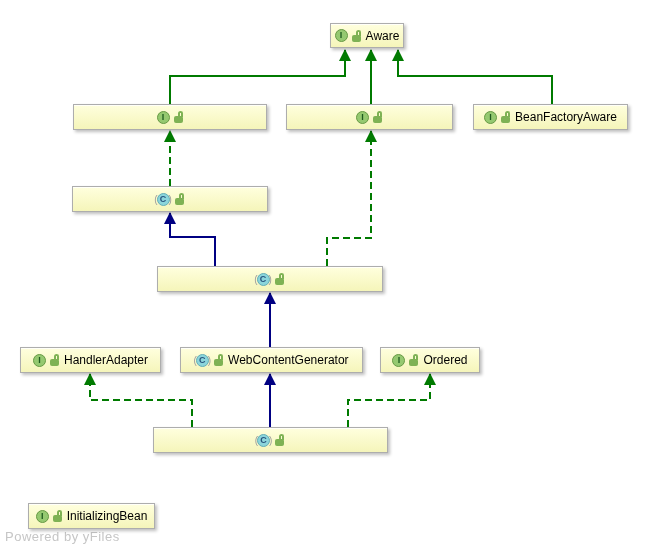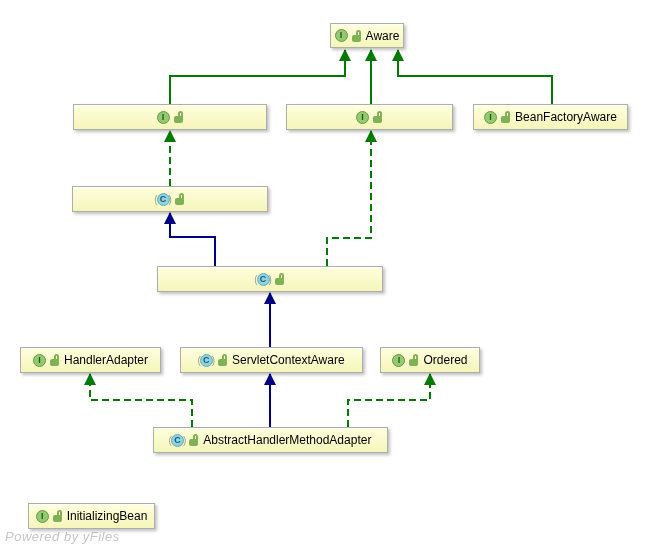--- a/index.html
+++ b/index.html
@@ -36,21 +36,21 @@
   .lock .shackle{
     position:absolute;top:0;left:4px;width:5px;height:6px;box-sizing:border-box;
     border:2px solid var(--lock);border-bottom:none;border-radius:3px 3px 0 0;
   }
   .lock .body{
     position:absolute;bottom:0;left:0;width:9px;height:7px;
     background:var(--lock);border-radius:2px;
   }
   .watermark{
     position:absolute;left:5px;top:529px;font-size:13px;
-    color:var(--wm);letter-spacing:0.5px;z-index:0;font-style:italic;
+    color:var(--wm);letter-spacing:0.5px;z-index:0;
   }
 </style>
 </head>
 <body>
 
 <div class="canvas">
   <svg id="edges" width="650" height="552">
     <defs>
       <marker id="arrow-green" markerUnits="userSpaceOnUse" markerWidth="13" markerHeight="13" refX="11" refY="6" orient="auto">
         <path d="M0,0 L12,6 L0,12 Z" fill="#007A00"></path>
@@ -134,41 +134,40 @@
       <div class="node" style="left: 180px; top: 347px; width: 183px; height: 26px;">
         <span class="icon-class">
           <span class="paren">(</span>
           <span class="circle">C</span>
           <span class="paren">)</span>
         </span>
         <span class="lock">
           <span class="shackle"></span>
           <span class="body"></span>
         </span>
-        <span class="label">ServletContextAware</span>
+        <span class="label">WebContentGenerator</span>
       </div>
       <div class="node" style="left: 380px; top: 347px; width: 100px; height: 26px;">
         <span class="icon-iface">I</span>
         <span class="lock">
           <span class="shackle"></span>
           <span class="body"></span>
         </span>
         <span class="label">Ordered</span>
       </div>
       <div class="node" style="left: 153px; top: 427px; width: 235px; height: 26px;">
         <span class="icon-class">
           <span class="paren">(</span>
           <span class="circle">C</span>
           <span class="paren">)</span>
         </span>
         <span class="lock">
           <span class="shackle"></span>
           <span class="body"></span>
         </span>
-        <span class="label">AbstractHandlerMethodAdapter</span>
       </div>
       <div class="node" style="left: 28px; top: 503px; width: 127px; height: 26px;">
         <span class="icon-iface">I</span>
         <span class="lock">
           <span class="shackle"></span>
           <span class="body"></span>
         </span>
         <span class="label">InitializingBean</span>
       </div>
     </div>

